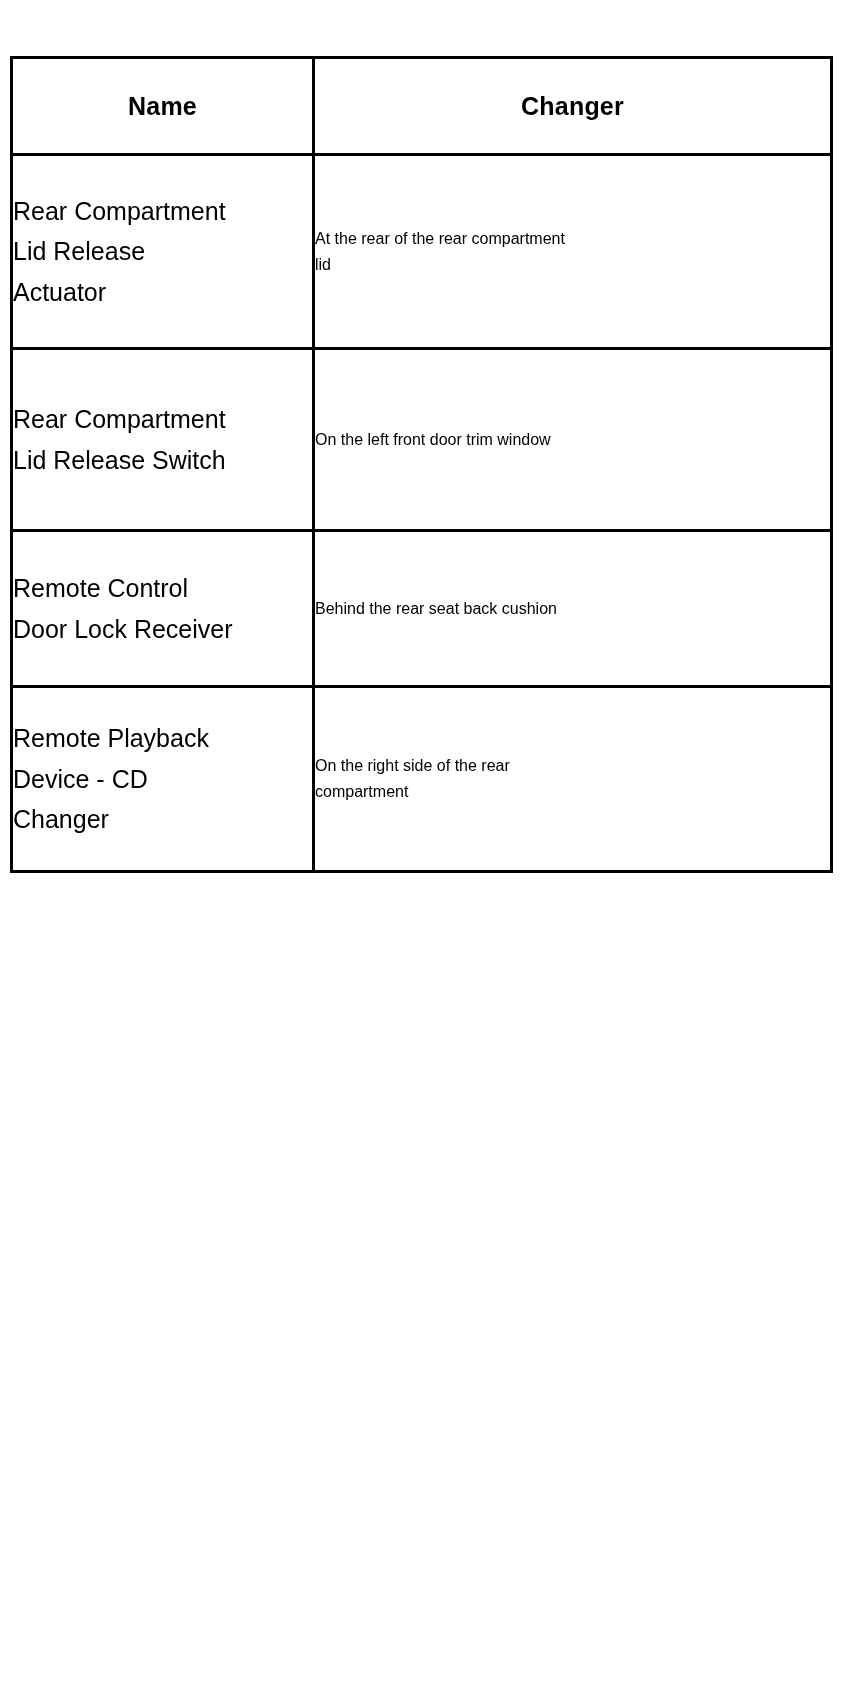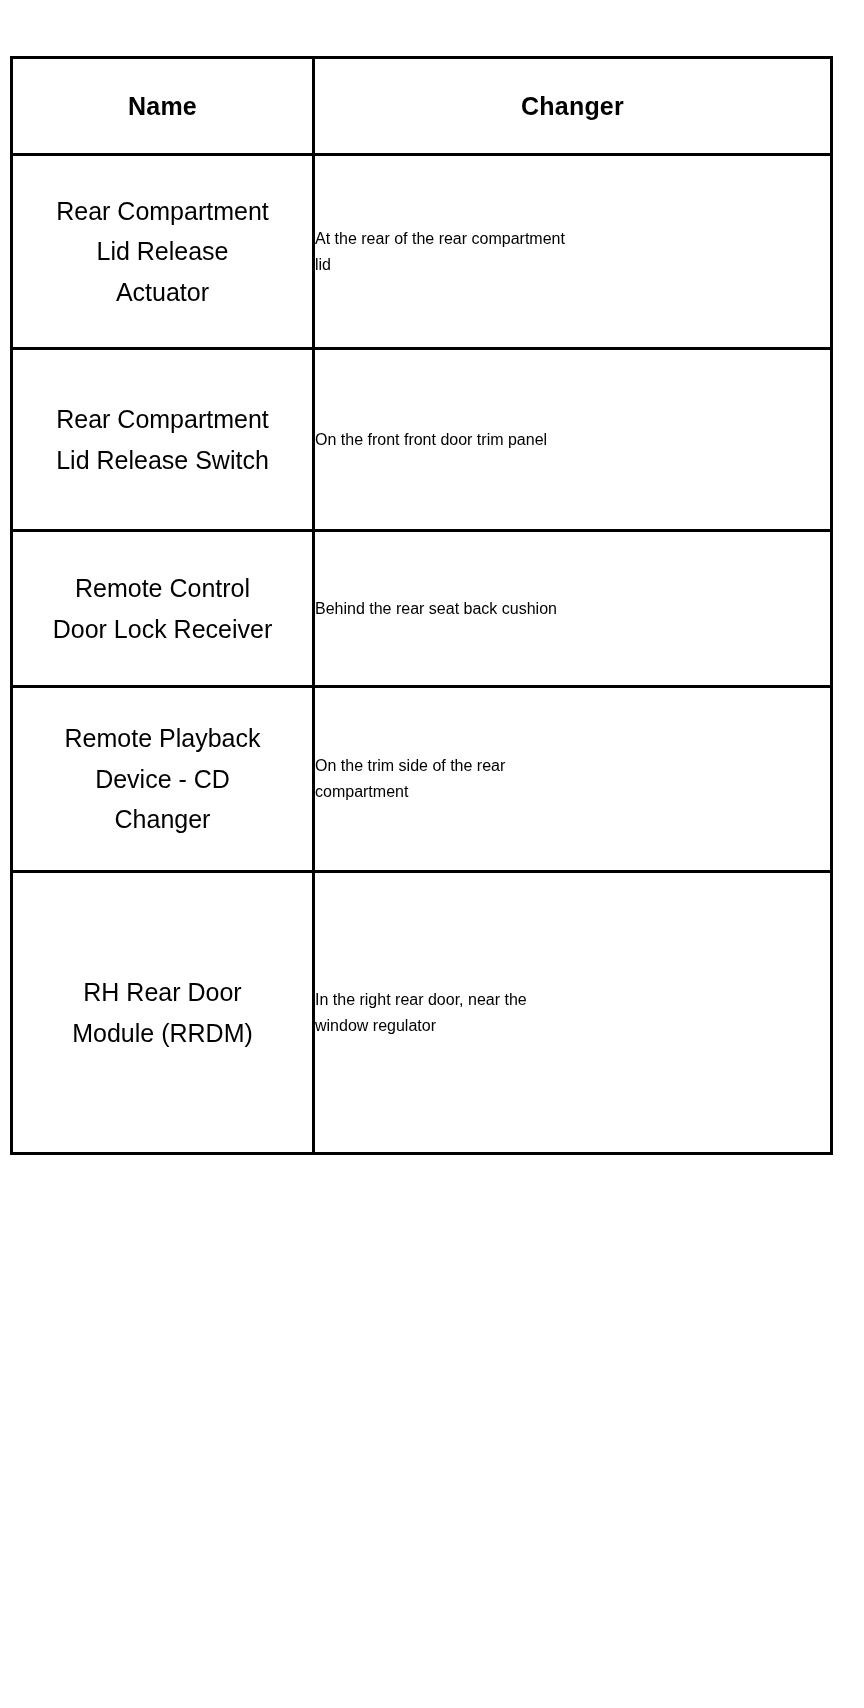--- a/index.html
+++ b/index.html
@@ -46,21 +46,20 @@
 
   th.head-cell {
     height: 94px;
     text-align: center;
     font-weight: bold;
     font-size: 25px;
     letter-spacing: 0.2px;
   }
 
   td.name-cell {
-    text-align: center;
     font-size: 25px;
     font-weight: normal;
     line-height: 1.62;
     padding: 6px 8px;
   }
 
   td.location-cell {
     text-align: left;
     font-size: 16px;
     font-weight: normal;
@@ -110,49 +109,39 @@
               <span class="cell-text">At the rear of the rear compartment
 lid</span>
             </td>
         </tr>
         <tr class="r1">
           <td class="name-cell">
               <span class="cell-text">Rear Compartment
 Lid Release Switch</span>
             </td>
           <td class="location-cell">
-              <span class="cell-text">On the front front door trim panel</span>
+              <span class="cell-text">On the left front door trim window</span>
             </td>
         </tr>
         <tr class="r5">
           <td class="name-cell">
               <span class="cell-text">Remote Control
 Door Lock Receiver</span>
             </td>
           <td class="location-cell">
               <span class="cell-text">Behind the rear seat back cushion</span>
             </td>
         </tr>
         <tr class="r6">
           <td class="name-cell">
               <span class="cell-text">Remote Playback
 Device - CD
 Changer</span>
             </td>
           <td class="location-cell">
-              <span class="cell-text">On the trim side of the rear
+              <span class="cell-text">On the right side of the rear
 compartment</span>
-            </td>
-        </tr>
-        <tr class="r7">
-          <td class="name-cell">
-              <span class="cell-text">RH Rear Door
-Module (RRDM)</span>
-            </td>
-          <td class="location-cell">
-              <span class="cell-text">In the right rear door, near the
-window regulator</span>
             </td>
         </tr>
       </tbody>
     </table>
   </div>
 </div>
 
 </body></html>

